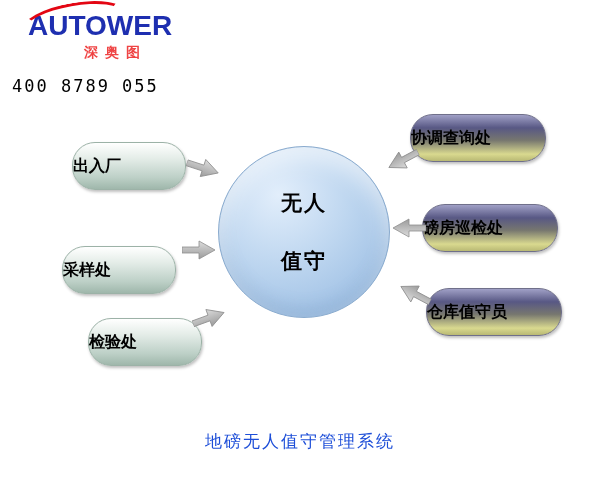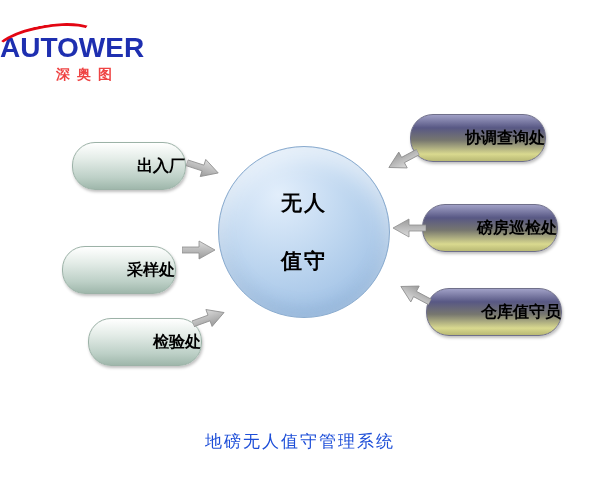--- a/index.html
+++ b/index.html
@@ -2,21 +2,21 @@
 <html><head>
 <meta charset="utf-8">
 <style>
   html,body { margin:0; padding:0; background:#fff; }
   .stage {
     position:relative; width:600px; height:480px; background:#ffffff;
     font-family:"Liberation Sans", sans-serif; overflow:hidden;
   }
 
   
-  .logo { position:absolute; left:0; top:10px; width:170px;margin-top:22px; }
+  .logo { position:absolute; left:28px; top:10px; width:170px; }
   .logo-brand {
     position:relative; z-index:2;
     font-size:28px; font-weight:800; color:#1e2fb0; letter-spacing:0px;
   }
   .logo-swoosh {
     position:absolute; left:-6px; top:-7px; width:98px; height:30px;
     border:3px solid transparent; border-top-color:#e30613;
     border-radius:50%; transform:rotate(-10deg); z-index:3;
   }
   .logo-sub {
@@ -38,21 +38,21 @@
     box-shadow:inset 0 12px 22px rgba(255,255,255,0.65), inset 0 -8px 16px rgba(90,130,175,0.25);
     display:flex; flex-direction:column; align-items:center; justify-content:center;gap:28px;
   }
   .center-circle .line {
     font-size:21px; font-weight:bold; color:#000; line-height:1.45; letter-spacing:2px;
   }
 
   
   .pill {
     position:absolute; height:46px; border-radius:23px;
-    display:flex; align-items:center; justify-content:flex-end;
+    display:flex; align-items:center; justify-content:flex-start;
     font-size:16px; font-weight:bold; color:#000;
     box-shadow:1px 2px 3px rgba(0,0,0,0.25);
   }
   .pill-left {
     width:112px;
     background:linear-gradient(180deg, #ffffff 0%, #e3ece7 35%, #bdd0c7 75%, #9fb7ab 100%);
     border:1px solid #9cb2a7;
   }
   .pill-right {
     width:134px;
@@ -94,20 +94,21 @@
   </defs>
 </svg>
 
 <div class="stage">
 
   <div class="logo">
     <div class="logo-swoosh"></div>
     <div class="logo-brand">AUTOWER</div>
     <div class="logo-sub">深奥图</div>
   </div>
+  <div class="phone">400 8789 055</div>
 
   <div class="center-circle">
     <div class="line">无人</div>
     <div class="line">值守</div>
   </div>
 
   <div class="pill pill-left p-l0">
     <span>出入厂</span>
   </div>
   <div class="pill pill-left p-l1">

